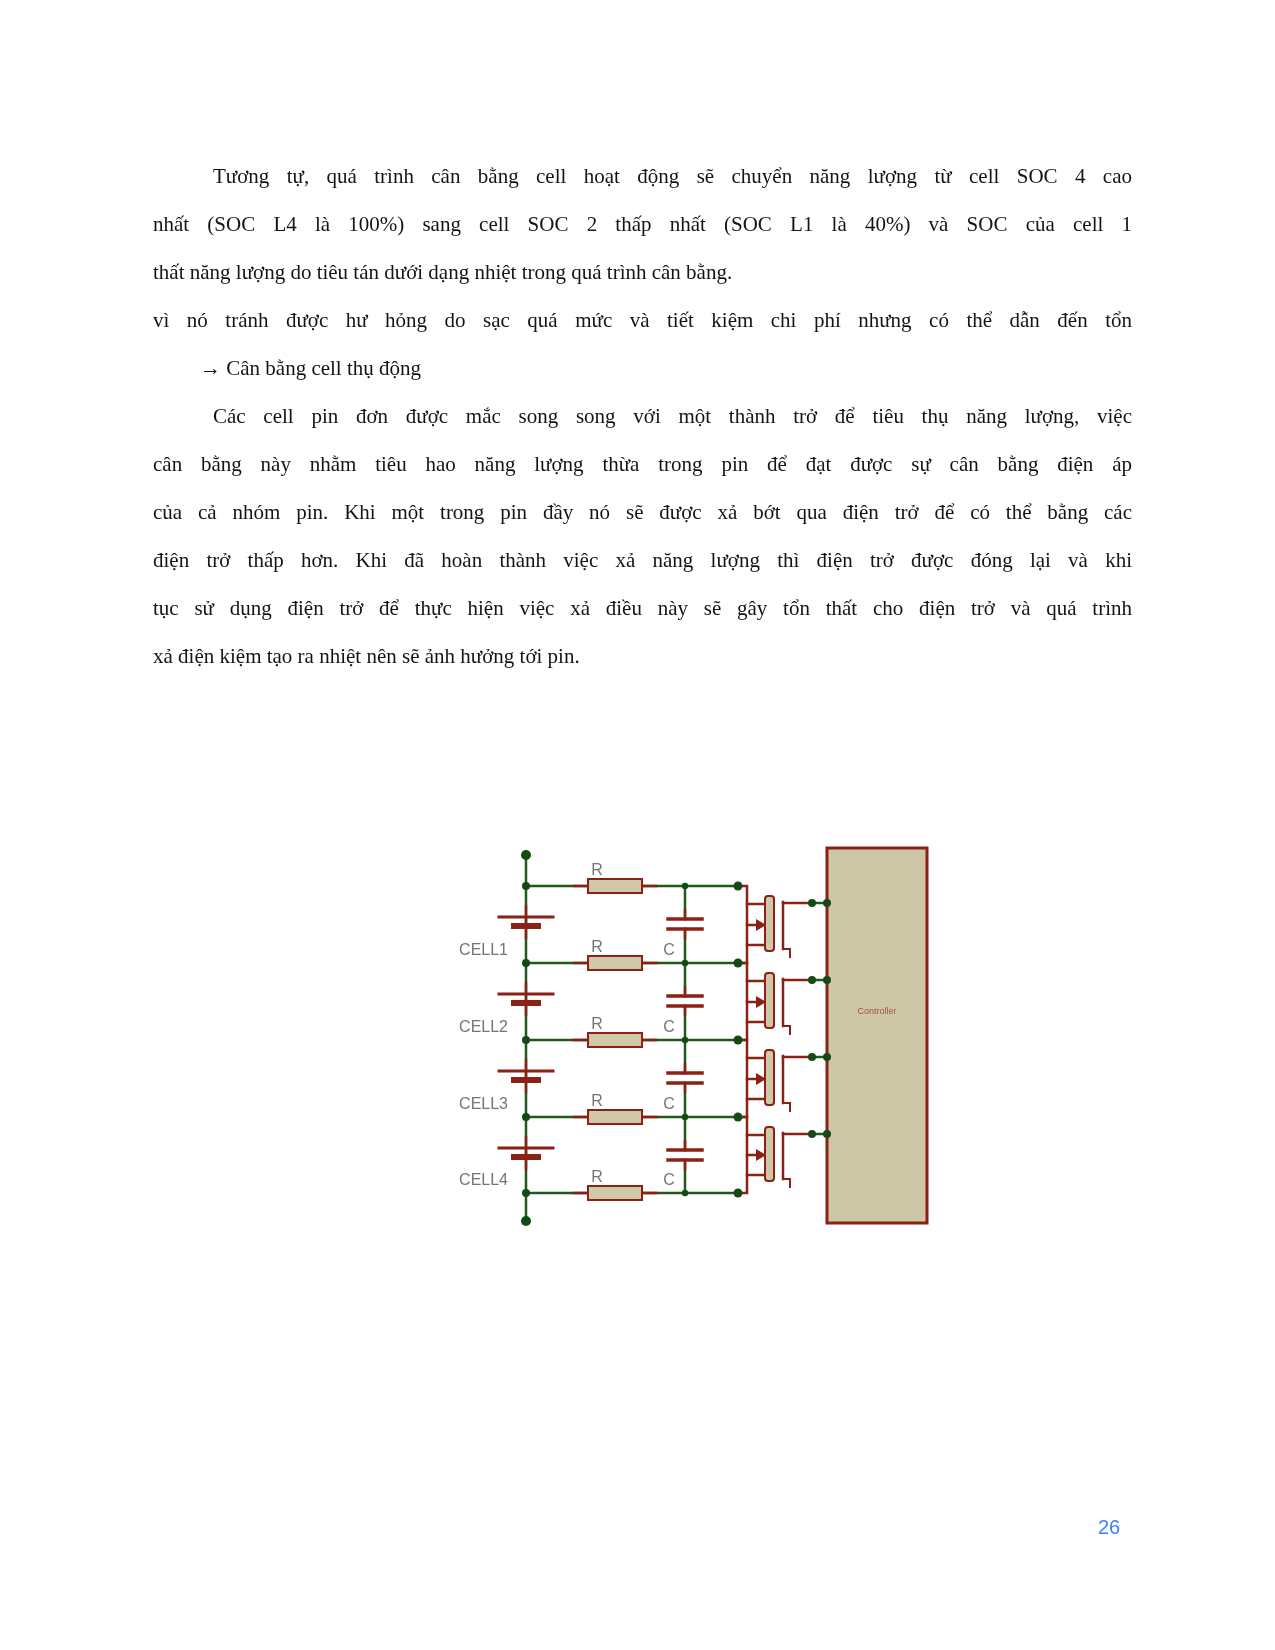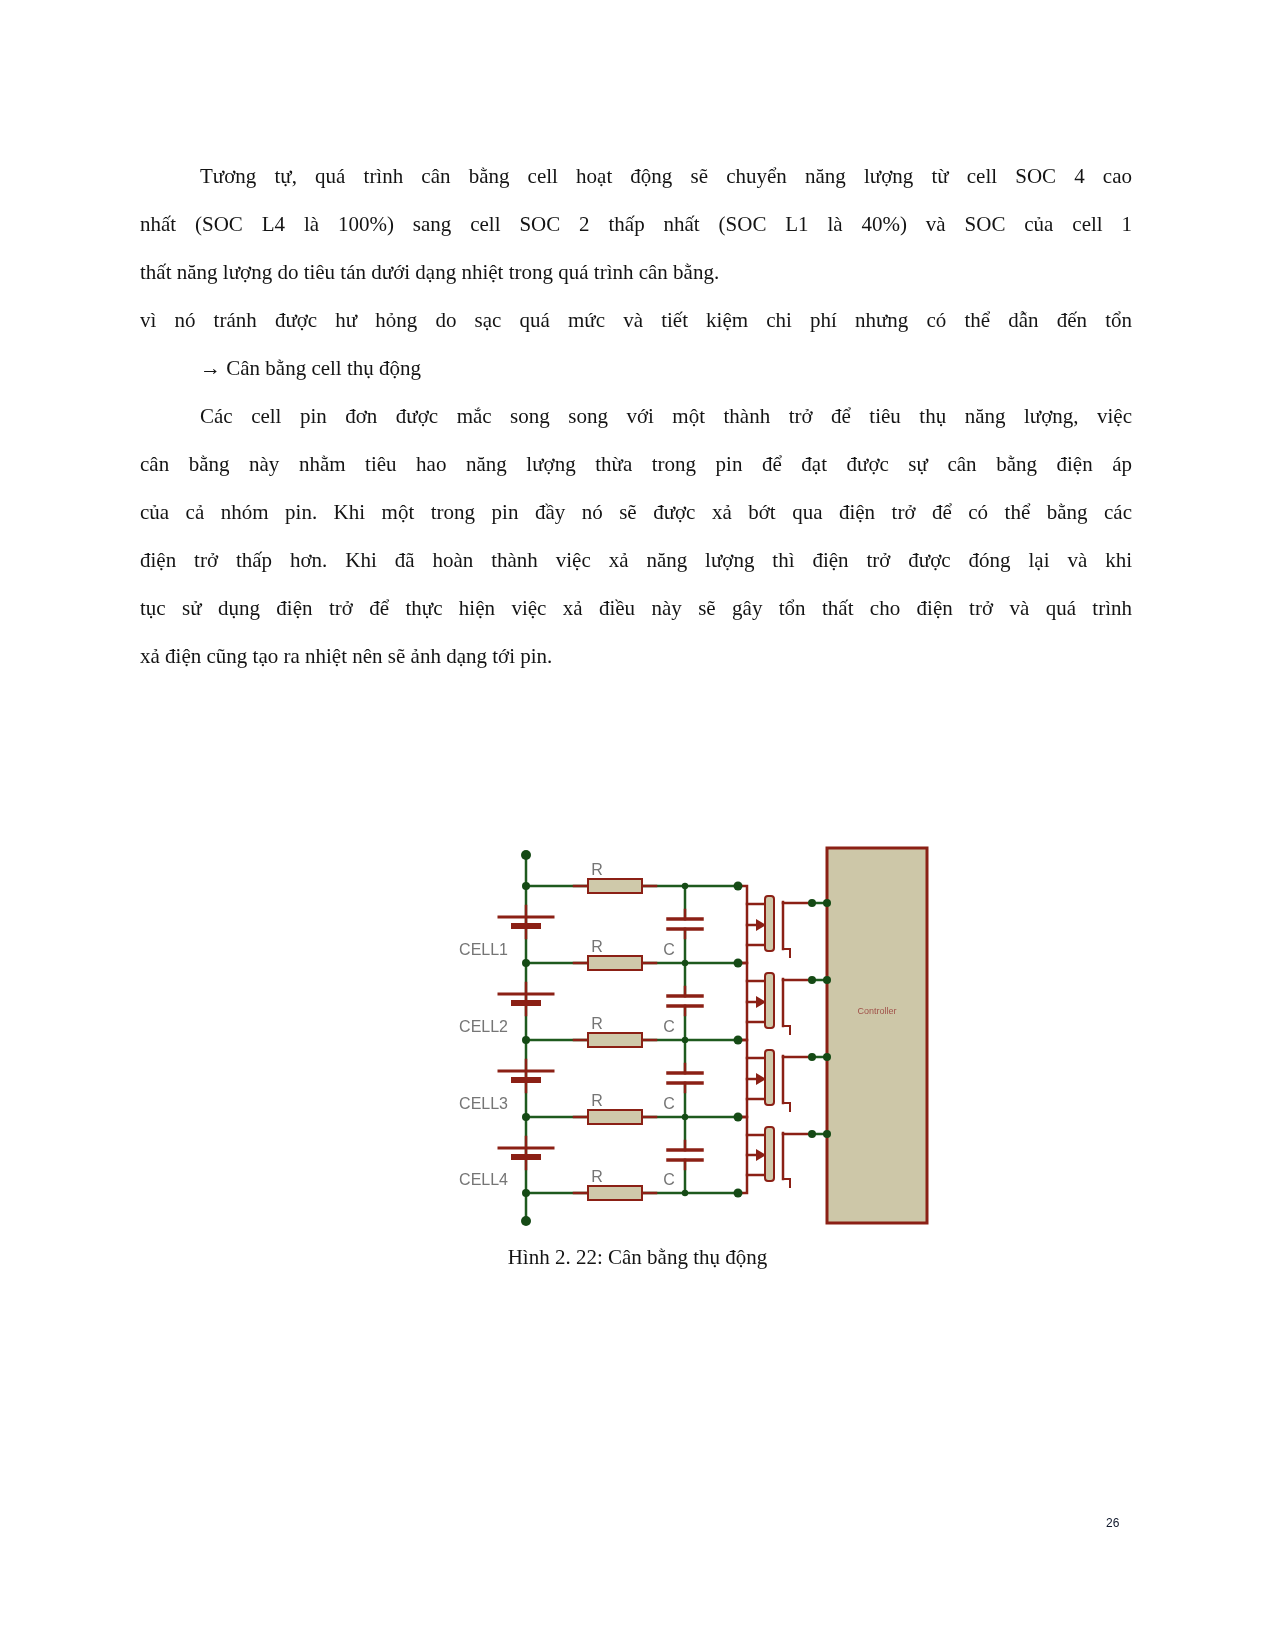--- a/index.html
+++ b/index.html
@@ -7,36 +7,36 @@
     position:relative;width:1275px;height:1650px;margin:0 auto;
     background:#ffffff;overflow:hidden;
     font-family:"Liberation Serif","DejaVu Serif",serif;color:#141414;
   }
   .textblock{
     position:absolute;left:140px;top:152px;width:992px;
     font-size:21px;line-height:48px;
   }
   .jline{
     text-align:justify;text-align-last:justify;-moz-text-align-last:justify;
-    white-space:normal;height:48px;overflow:hidden;
+    white-space:normal;height:48px;overflow:hidden;margin-left:13px;
   }
   .jline.jlast{text-align-last:left;}
   .jline.indent{text-indent:60px;}
   .headline{
     font-weight:normal;height:48px;padding-left:60px;text-align:left;
   }
   .figwrap{position:absolute;left:450px;top:833px;width:480px;height:400px;}
   .caption{
     position:absolute;left:0;top:1240px;width:100%;
     text-align:center;font-size:21px;line-height:34px;
   }
   .pagenum{
     position:absolute;left:1098px;top:1516px;
     font-family:"Liberation Sans","DejaVu Sans",sans-serif;
-    font-size:12px;color:#0f172a;margin-left:8px;
+    font-size:20px;color:#3b82f6;
   }
   svg text{
     font-family:"Liberation Sans","DejaVu Sans",sans-serif;
     fill:#757575;font-size:16px;
   }
   svg text.ctrl{font-size:9px;fill:#a0524a;}
 </style>
 </head>
 <body>
 
@@ -52,21 +52,21 @@
     </div>
 
     <div class="headline">→ Cân bằng cell thụ động</div>
 
     <div>
       <div class="jline indent">Các cell pin đơn được mắc song song với một thành trở để tiêu thụ năng lượng, việc</div>
       <div class="jline">cân bằng này nhằm tiêu hao năng lượng thừa trong pin để đạt được sự cân bằng điện áp</div>
       <div class="jline">của cả nhóm pin. Khi một trong pin đầy nó sẽ được xả bớt qua điện trở để có thể bằng các</div>
       <div class="jline">điện trở thấp hơn. Khi đã hoàn thành việc xả năng lượng thì điện trở được đóng lại và khi</div>
       <div class="jline">tục sử dụng điện trở để thực hiện việc xả điều này sẽ gây tổn thất cho điện trở và quá trình</div>
-      <div class="jline jlast">xả điện cũng tạo ra nhiệt nên sẽ ảnh dạng tới pin.</div>
+      <div class="jline jlast">xả điện kiệm tạo ra nhiệt nên sẽ ảnh hưởng tới pin.</div>
     </div>
   </div>
 
   <div class="figwrap">
     <svg width="480" height="400" viewBox="0 0 480 400" xmlns="http://www.w3.org/2000/svg">
       <g stroke-linecap="square" fill="none">
 
         <g stroke="#1e5a1e" stroke-width="2.5">
           <line x1="76" y1="22" x2="76" y2="388"></line>
         </g>
@@ -262,17 +262,16 @@
           <text x="219" y="199" text-anchor="middle">C</text>
           <text x="219" y="276" text-anchor="middle">C</text>
           <text x="219" y="352" text-anchor="middle">C</text>
 
           <text class="ctrl" x="427" y="181" text-anchor="middle">Controller</text>
         </g>
       </g>
     </svg>
   </div>
 
-  <div class="caption">Hình 2. 22: Cân bằng thụ động</div>
 
   <div class="pagenum">26</div>
 
 </div>
 
 </body></html>

